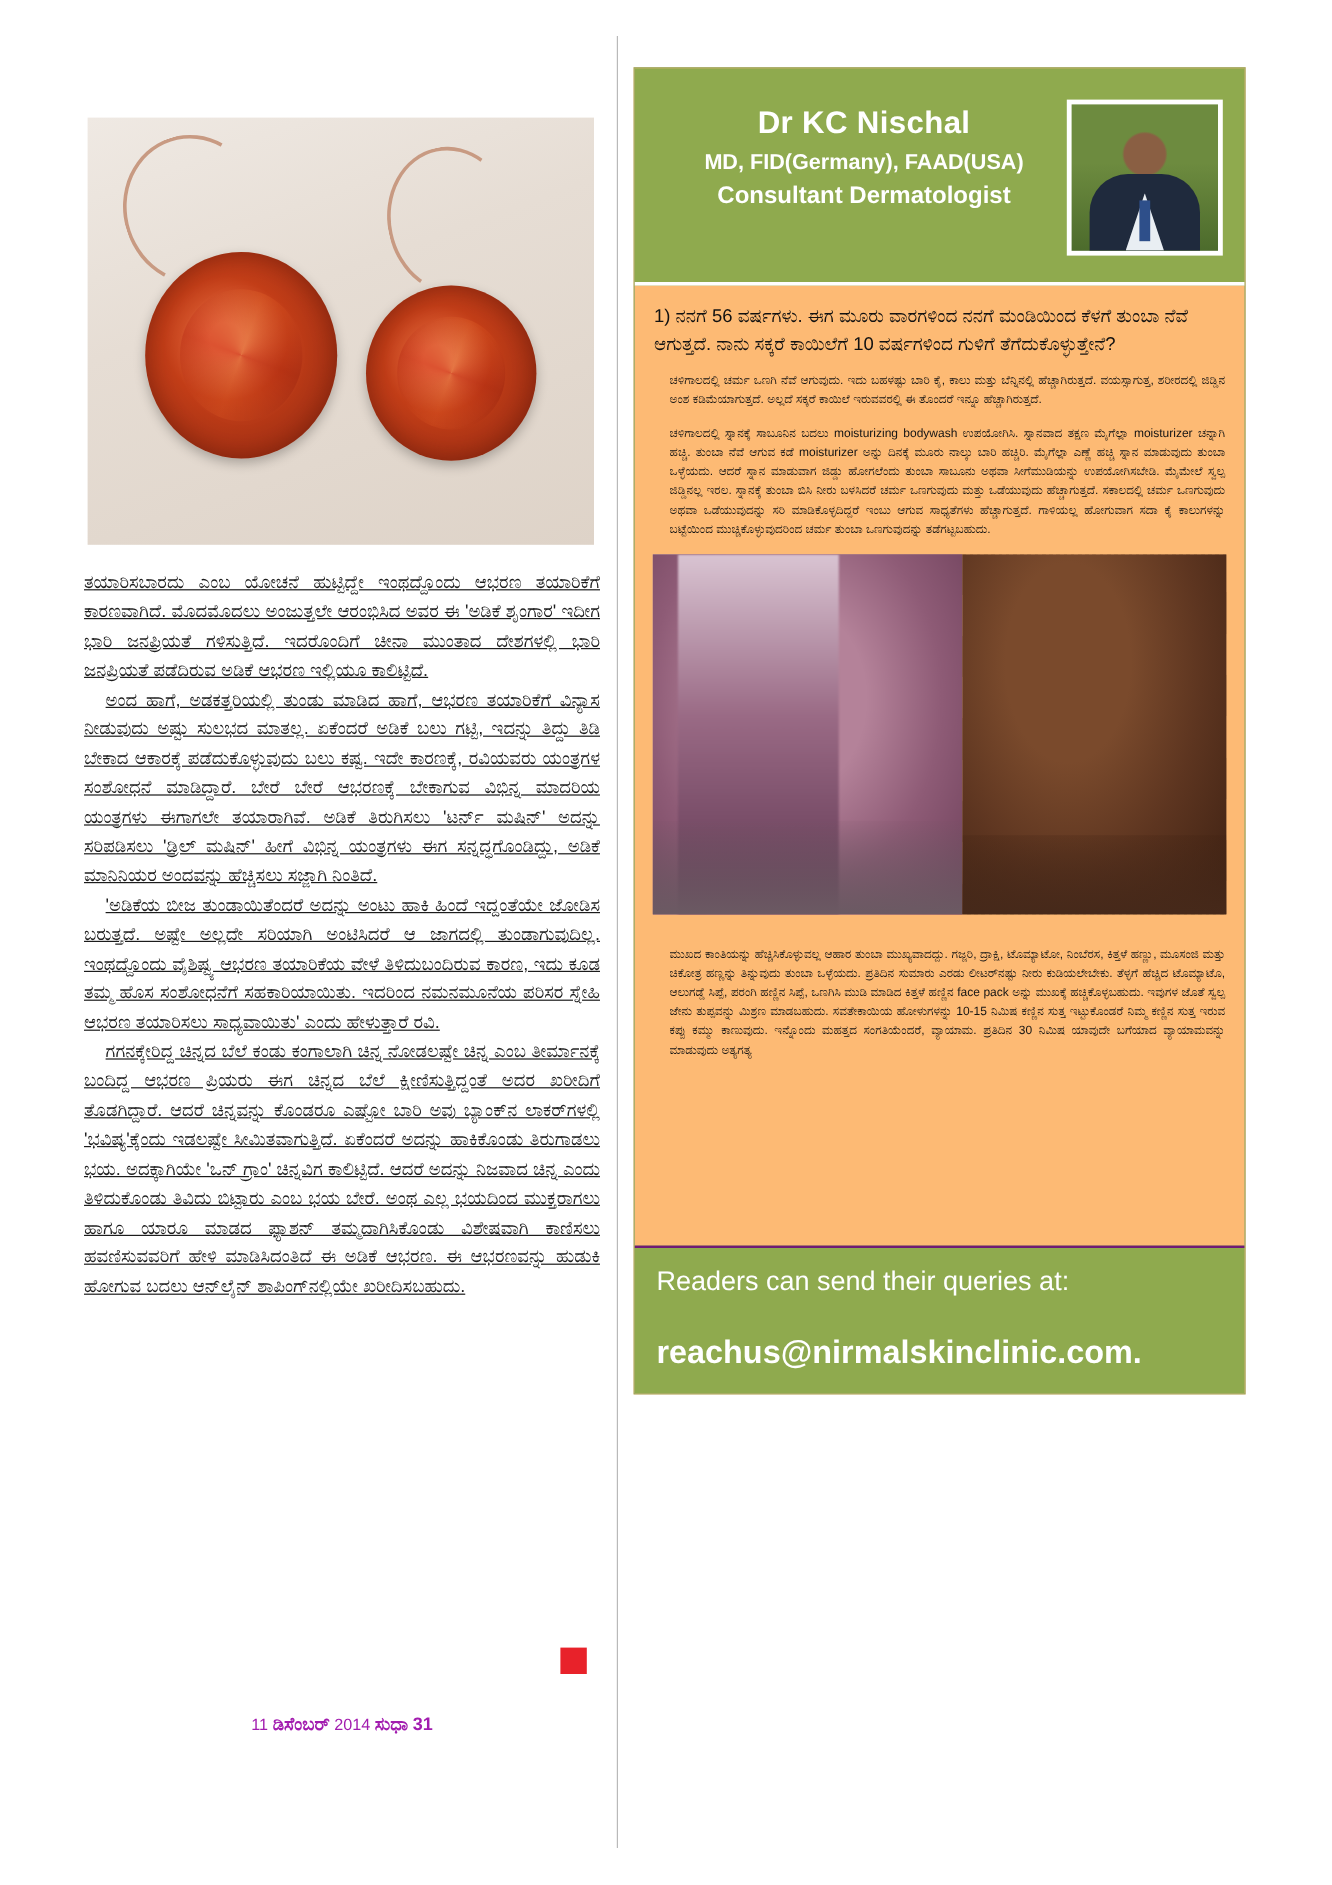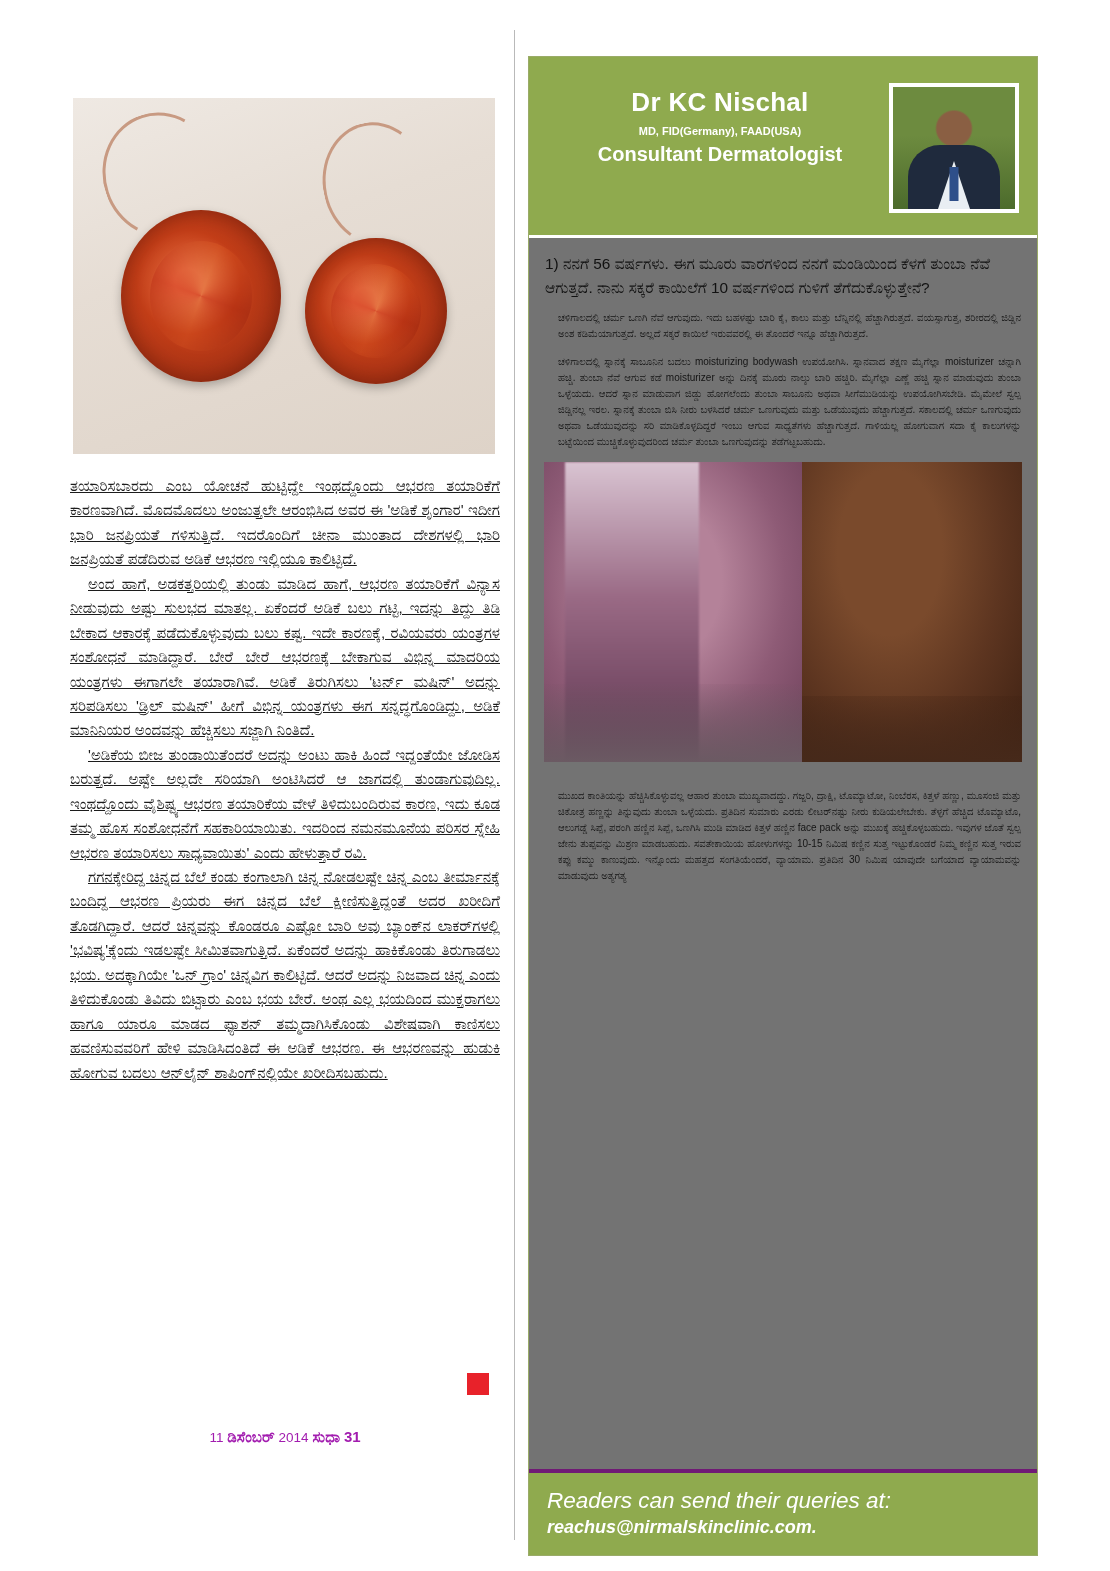--- a/index.html
+++ b/index.html
@@ -69,36 +69,36 @@
   .page-footer b { font-size:15px; }
 
   .divider {
     position:absolute; left:514px; top:30px; width:1px; height:1510px;
     background:#b9b9b9;
   }
 
   
   .right-panel {
     position:absolute; left:528px; top:56px;
-    width:510px; height:1500px;
-    background:#737373;
+    width:510px; height:1106px;
+    background:#fdba74;
     border:1px solid #9aab68;
     box-sizing:border-box;
   }
   .doc-header {
     position:relative; height:178px;
     background:#8faa4e;
     border-bottom:3px solid #ffffff;
   }
   .doc-names {
     position:absolute; left:26px; top:30px; width:330px; text-align:center;
     color:#ffffff;
   }
   .doc-name { font-size:26px; font-weight:bold; letter-spacing:.3px; }
-  .doc-qual { font-size:11px; font-weight:bold; margin-top:7px; }
+  .doc-qual { font-size:18px; font-weight:bold; margin-top:7px; }
   .doc-role { font-size:20px; font-weight:bold; margin-top:6px; }
   .doc-photo {
     position:absolute; right:18px; top:26px; width:130px; height:130px;
     background:#ffffff; padding:4px; box-sizing:border-box;
   }
   .doc-photo .inner {
     width:100%; height:100%;
     background:
       radial-gradient(circle at 50% 34%, #8a5f43 0 17px, rgba(138,95,67,0) 19px),
       linear-gradient(180deg,#6d8b3f 0 40%, #4c6b2c 100%);
@@ -155,25 +155,25 @@
     position:relative; overflow:hidden;
   }
   .leg-right:after{
     content:""; position:absolute; left:0; bottom:0; width:100%; height:22%;
     background:linear-gradient(180deg, rgba(60,30,15,.2), #46291a);
   }
 
   .footer-cta {
     position:absolute; left:0; bottom:0; width:100%;
     background:#8faa4e; color:#ffffff;
-    border-top:4px solid #701a75;
-    padding:14px 18px 16px 18px; box-sizing:border-box;font-style:italic;
+    border-top:2px solid #701a75;
+    padding:14px 18px 16px 18px; box-sizing:border-box;
   }
   .footer-cta .l1 { font-size:22.5px; line-height:1.25; }
-  .footer-cta .l2 { font-size:18px; font-weight:bold; line-height:1.3; }
+  .footer-cta .l2 { font-size:27px; font-weight:bold; line-height:1.3;margin-top:28px; }
 </style>
 </head>
 <body>
 
 <div class="page">
 
   <div class="left-col">
 
     <div class="earring-photo">
       <div class="hookL"></div>

